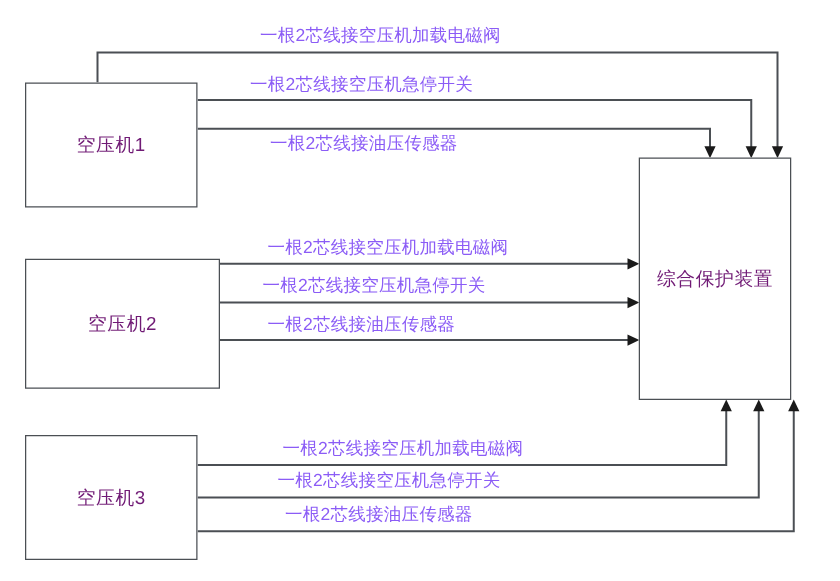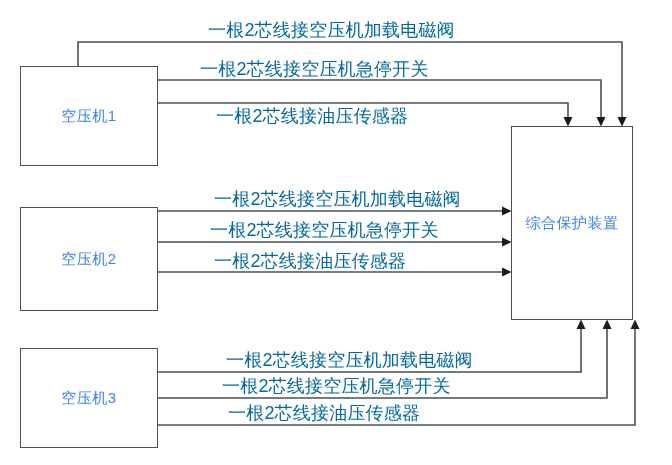--- a/index.html
+++ b/index.html
@@ -26,28 +26,28 @@
     position: absolute;
     box-sizing: border-box;
     border: 1.6px solid #4b4f54;
     background: #ffffff;
     display: flex;
     align-items: center;
     justify-content: center;
   }
   .node-label {
     font-size: 15px;
-    color: #3b82f6;
+    color: #701a75;
     letter-spacing: 0.5px;
     white-space: nowrap;
   }
   .wire-label {
     position: absolute;
-    font-size: 18px;
-    color: #0369a1;
+    font-size: 14px;
+    color: #8b5cf6;
     white-space: nowrap;
     letter-spacing: 0.2px;
     line-height: 1;
   }
   .wire-line {
     stroke: #4b4f54;
     stroke-width: 1.6;
     fill: none;
   }
   .arrow-head {
@@ -105,21 +105,21 @@
     <g>
       <path class="wire-line" d="M158,425 L635,425 L635,328"></path>
       <path class="arrow-head" d="M630.5,329 L639.5,329 L635,319.5 Z"></path>
     </g>
   </svg>
 
   <div class="node-box" style="left:20px; top:66px; width:138px; height:100px;">
     <span class="node-label">空压机1</span>
   </div>
 
-  <div class="node-box" style="left:20px; top:207px; width:138px; height:104px;">
+  <div class="node-box" style="left:20px; top:207px; width:156px; height:104px;">
     <span class="node-label">空压机2</span>
   </div>
 
   <div class="node-box" style="left:20px; top:348px; width:138px; height:100px;justify-content:center;">
     <span class="node-label">空压机3</span>
   </div>
 
   <div class="node-box" style="left:511px; top:126px; width:122px; height:194px;">
     <span class="node-label">综合保护装置</span>
   </div>

